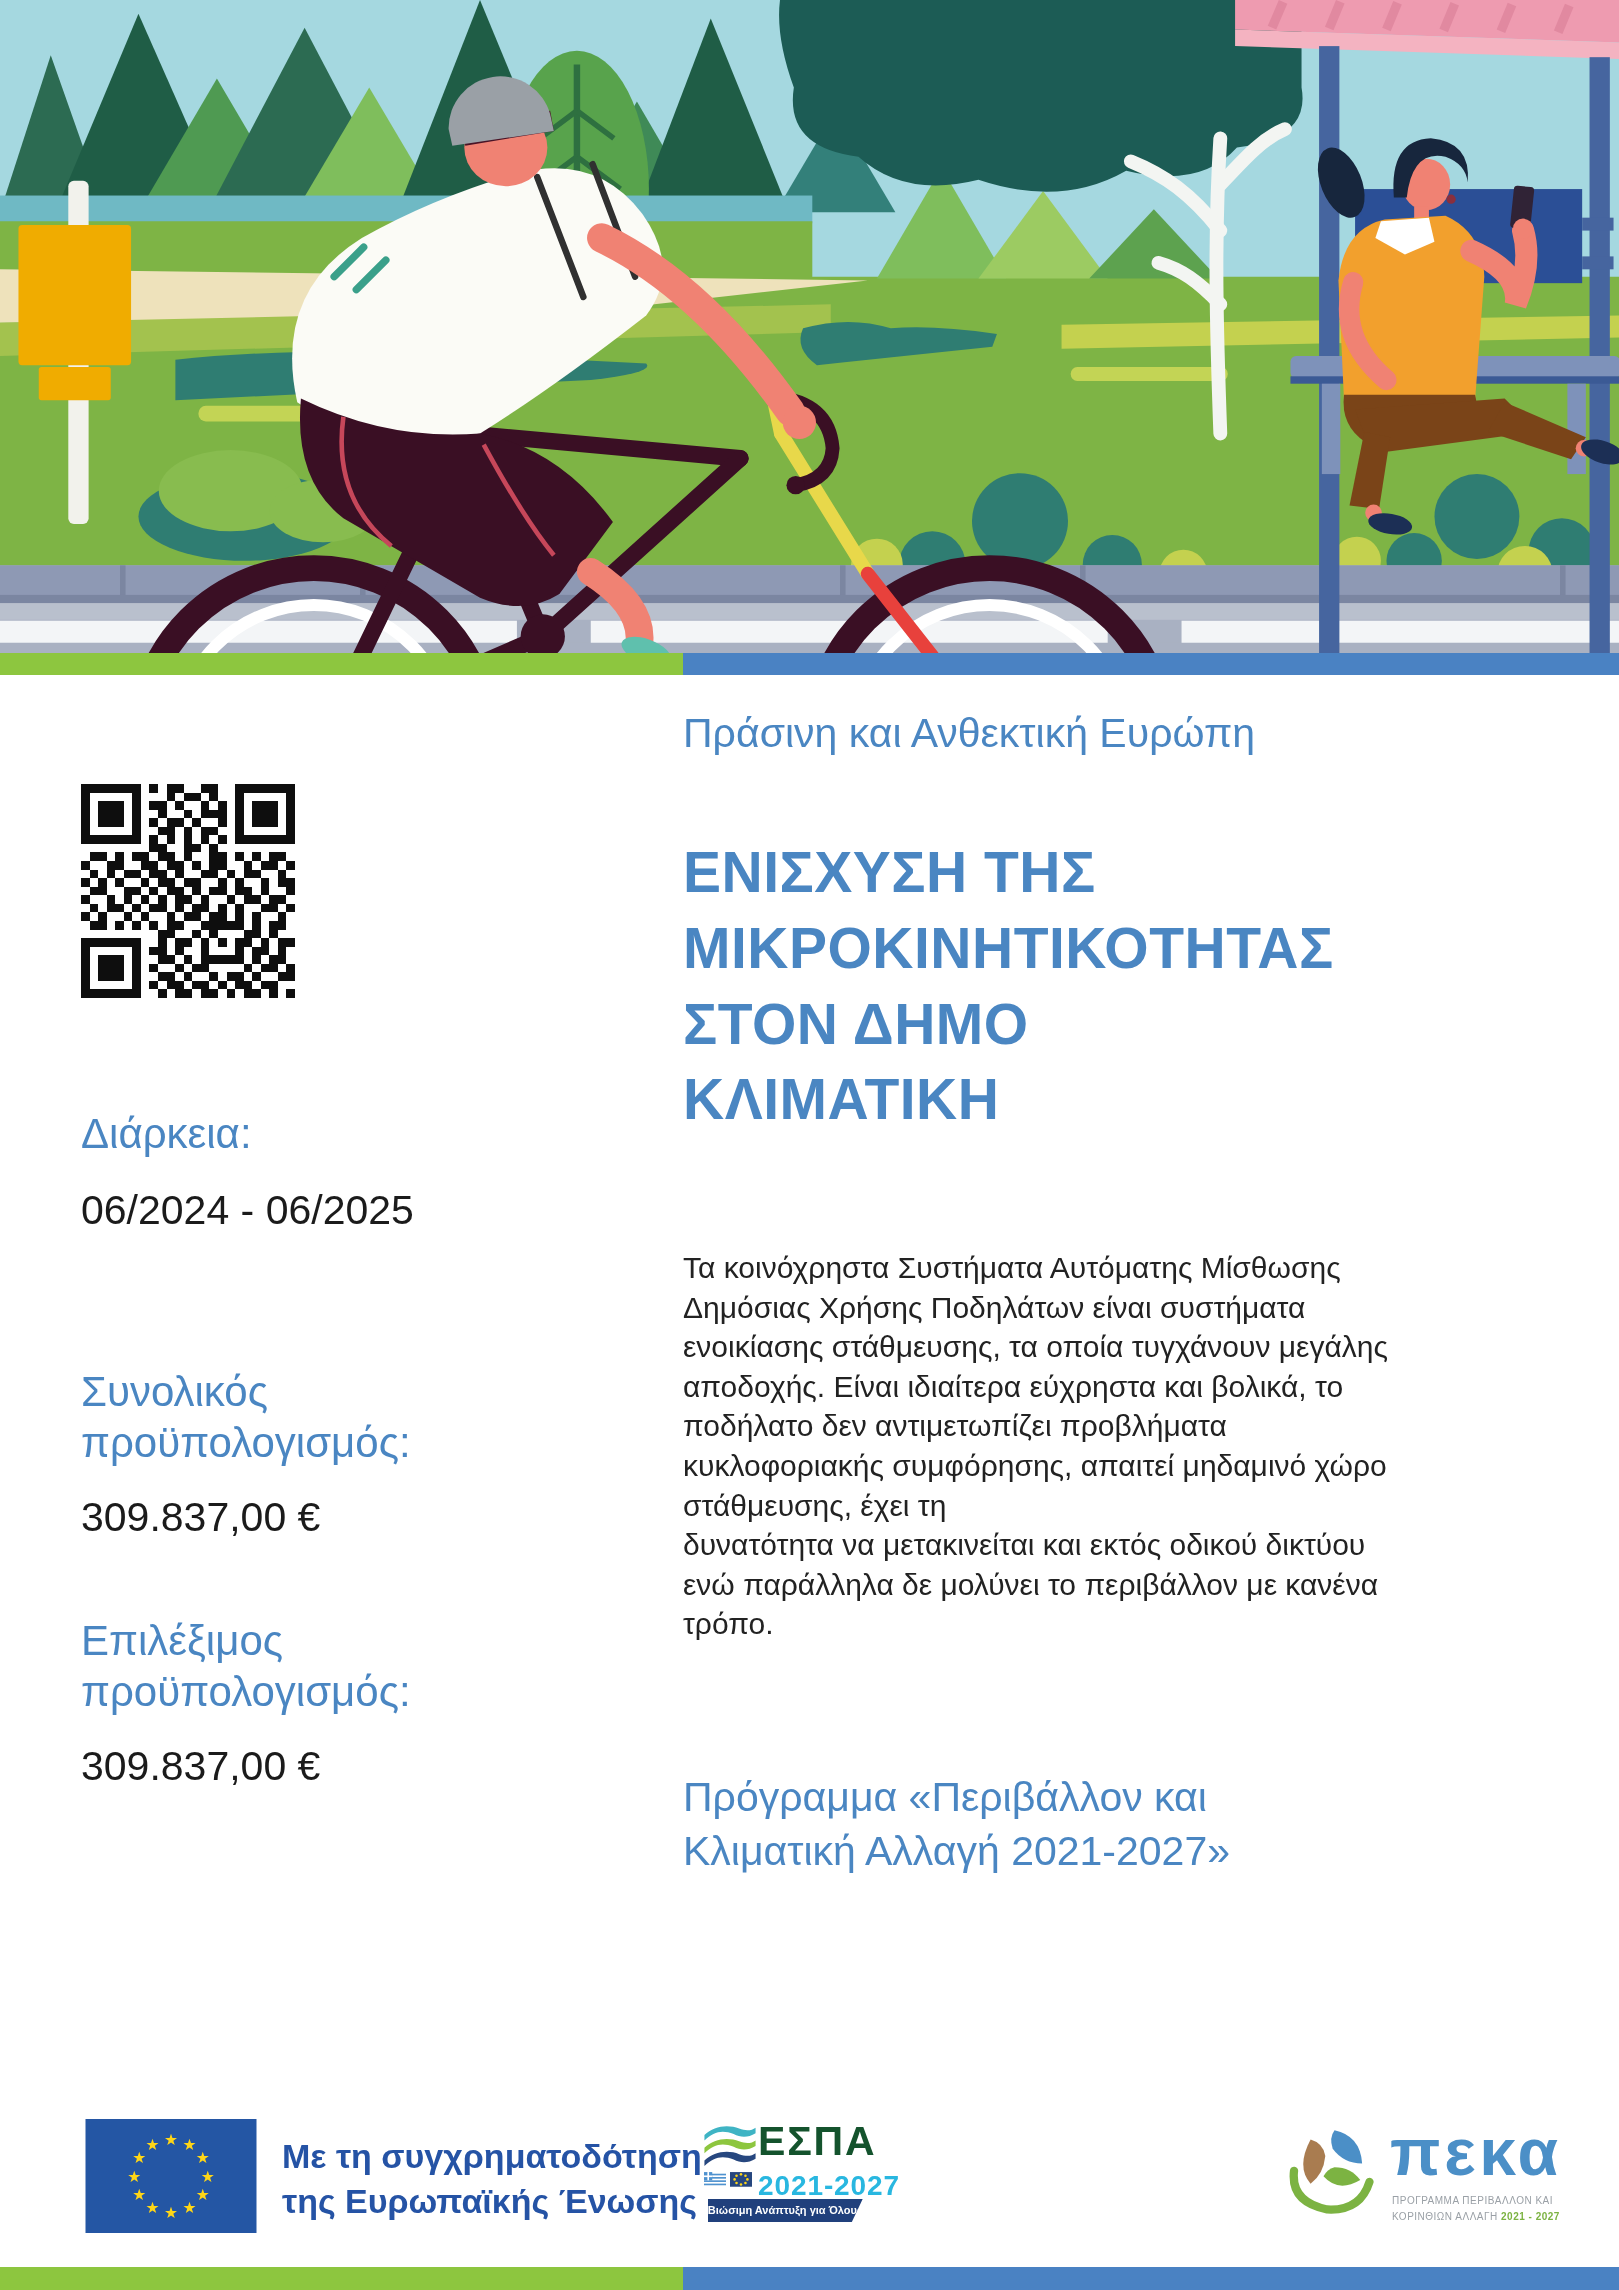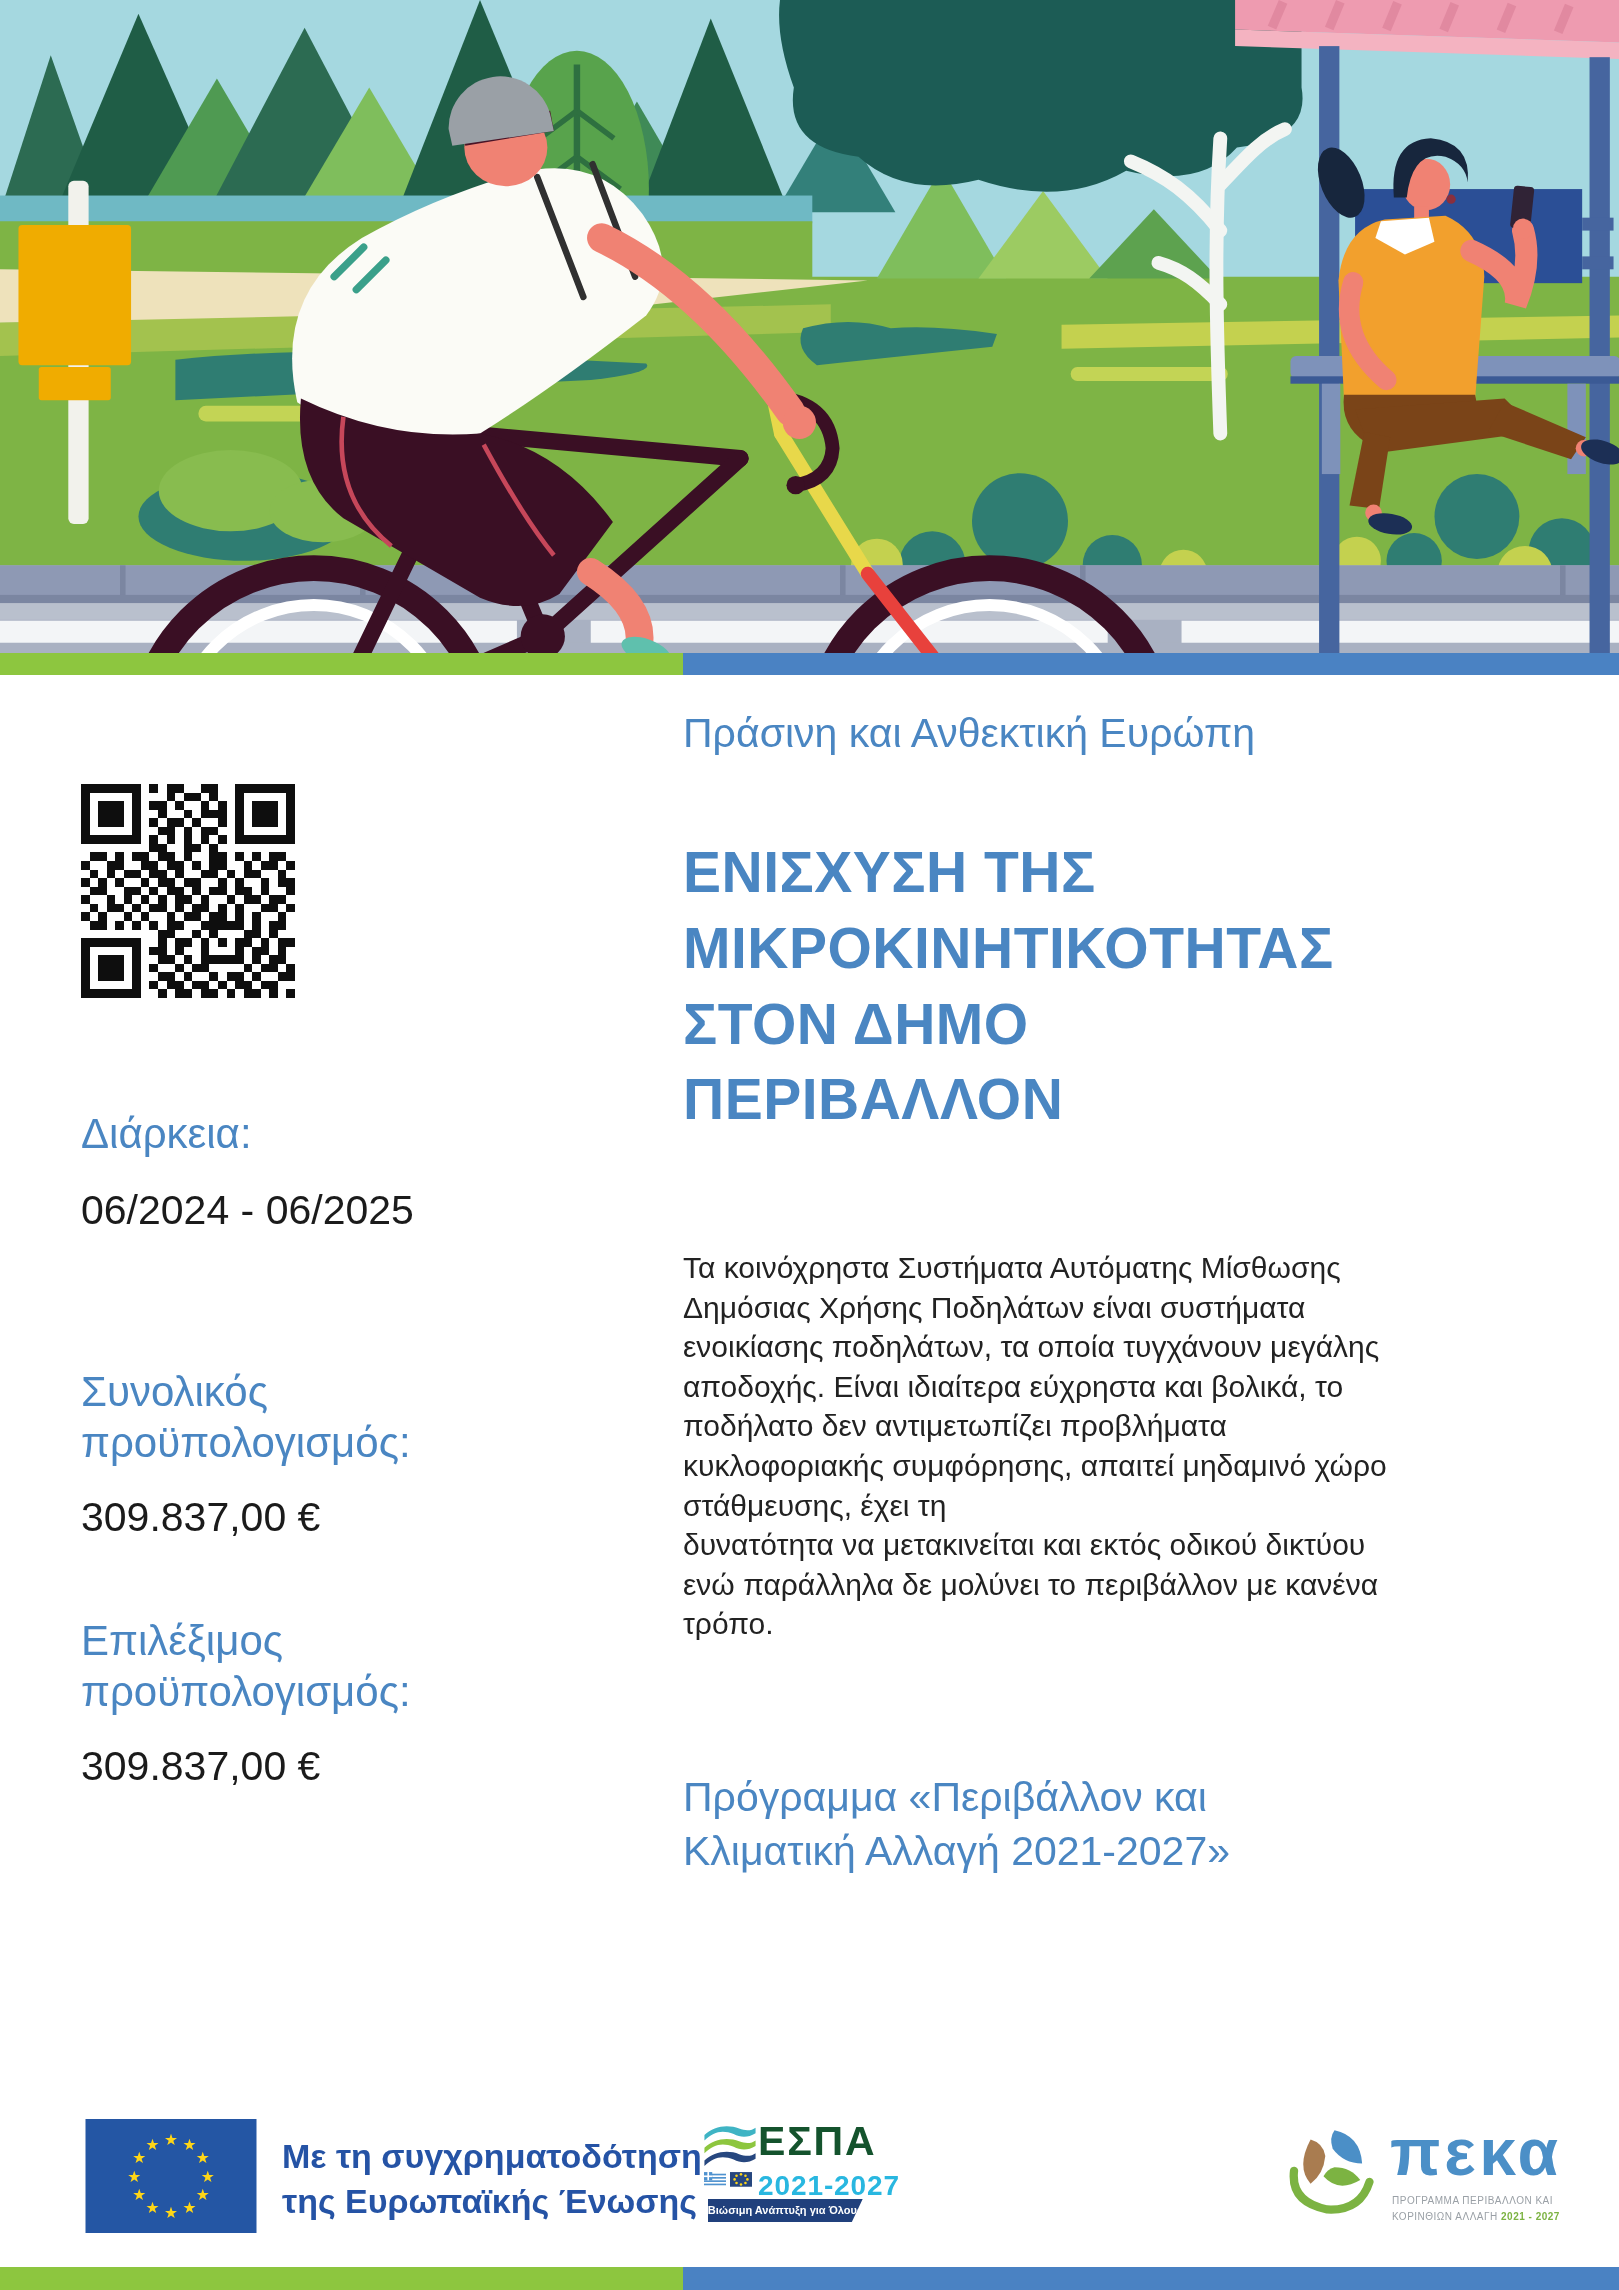--- a/index.html
+++ b/index.html
@@ -881,26 +881,26 @@
       <div>Επιλέξιμος</div>
       <div>προϋπολογισμός:</div>
     </div>
   <div class="abs black-value" style="left:81px;top:1742px;width:517px">309.837,00 €</div>
 
   <div class="abs kicker" style="left:683px;top:709px;width:886px">Πράσινη και Ανθεκτική Ευρώπη</div>
   <div class="abs title" style="left:683px;top:835px;width:904px">
       <div>ΕΝΙΣΧΥΣΗ ΤΗΣ</div>
       <div>ΜΙΚΡΟΚΙΝΗΤΙΚΟΤΗΤΑΣ</div>
       <div>ΣΤΟΝ ΔΗΜΟ</div>
-      <div>ΠΕΡΙΒΑΛΛΟΝ</div>
+      <div>ΚΛΙΜΑΤΙΚΗ</div>
     </div>
   <div class="abs body-text" style="left:683px;top:1248px;width:914px">
       <div>Τα κοινόχρηστα Συστήματα Αυτόματης Μίσθωσης</div>
       <div>Δημόσιας Χρήσης Ποδηλάτων είναι συστήματα</div>
-      <div>ενοικίασης ποδηλάτων, τα οποία τυγχάνουν μεγάλης</div>
+      <div>ενοικίασης στάθμευσης, τα οποία τυγχάνουν μεγάλης</div>
       <div>αποδοχής. Είναι ιδιαίτερα εύχρηστα και βολικά, το</div>
       <div>ποδήλατο δεν αντιμετωπίζει προβλήματα</div>
       <div>κυκλοφοριακής συμφόρησης, απαιτεί μηδαμινό χώρο</div>
       <div>στάθμευσης, έχει τη</div>
       <div>δυνατότητα να μετακινείται και εκτός οδικού δικτύου</div>
       <div>ενώ παράλληλα δε μολύνει το περιβάλλον με κανένα</div>
       <div>τρόπο.</div>
     </div>
   <div class="abs program" style="left:683px;top:1758px;width:831px">
       <div>Πρόγραμμα «Περιβάλλον και</div>

